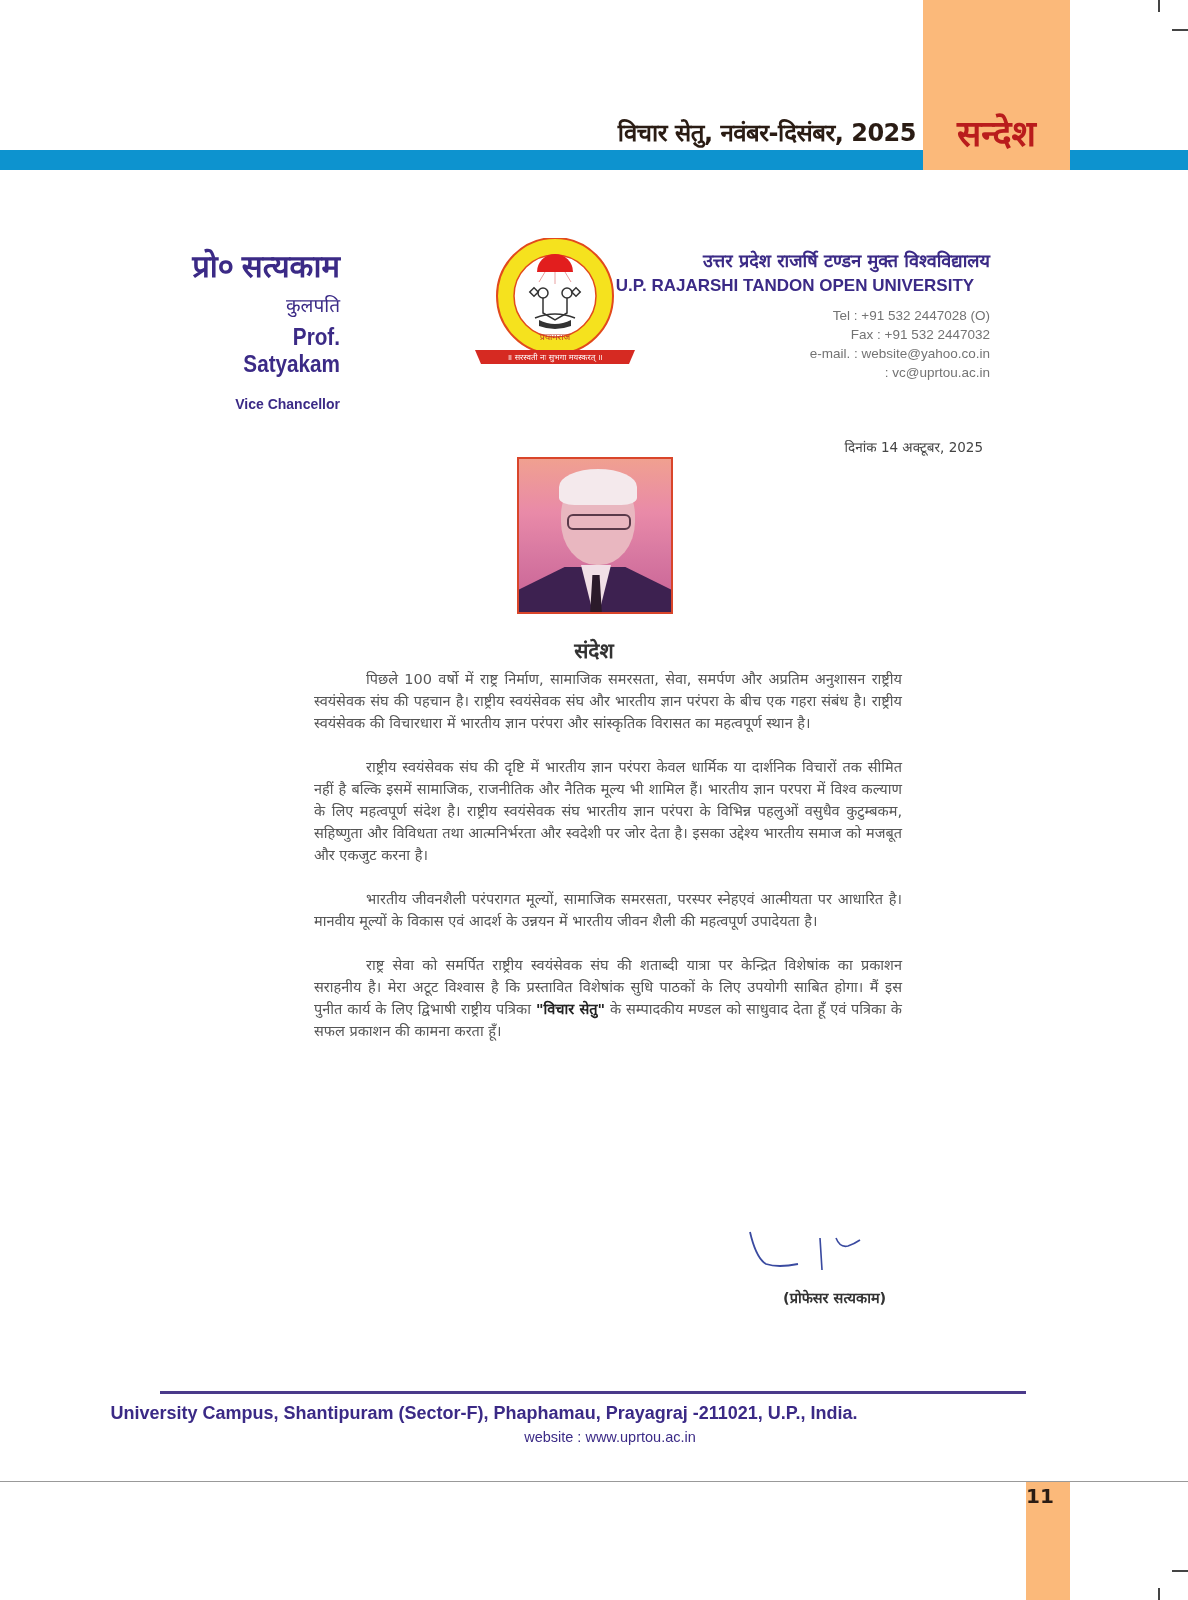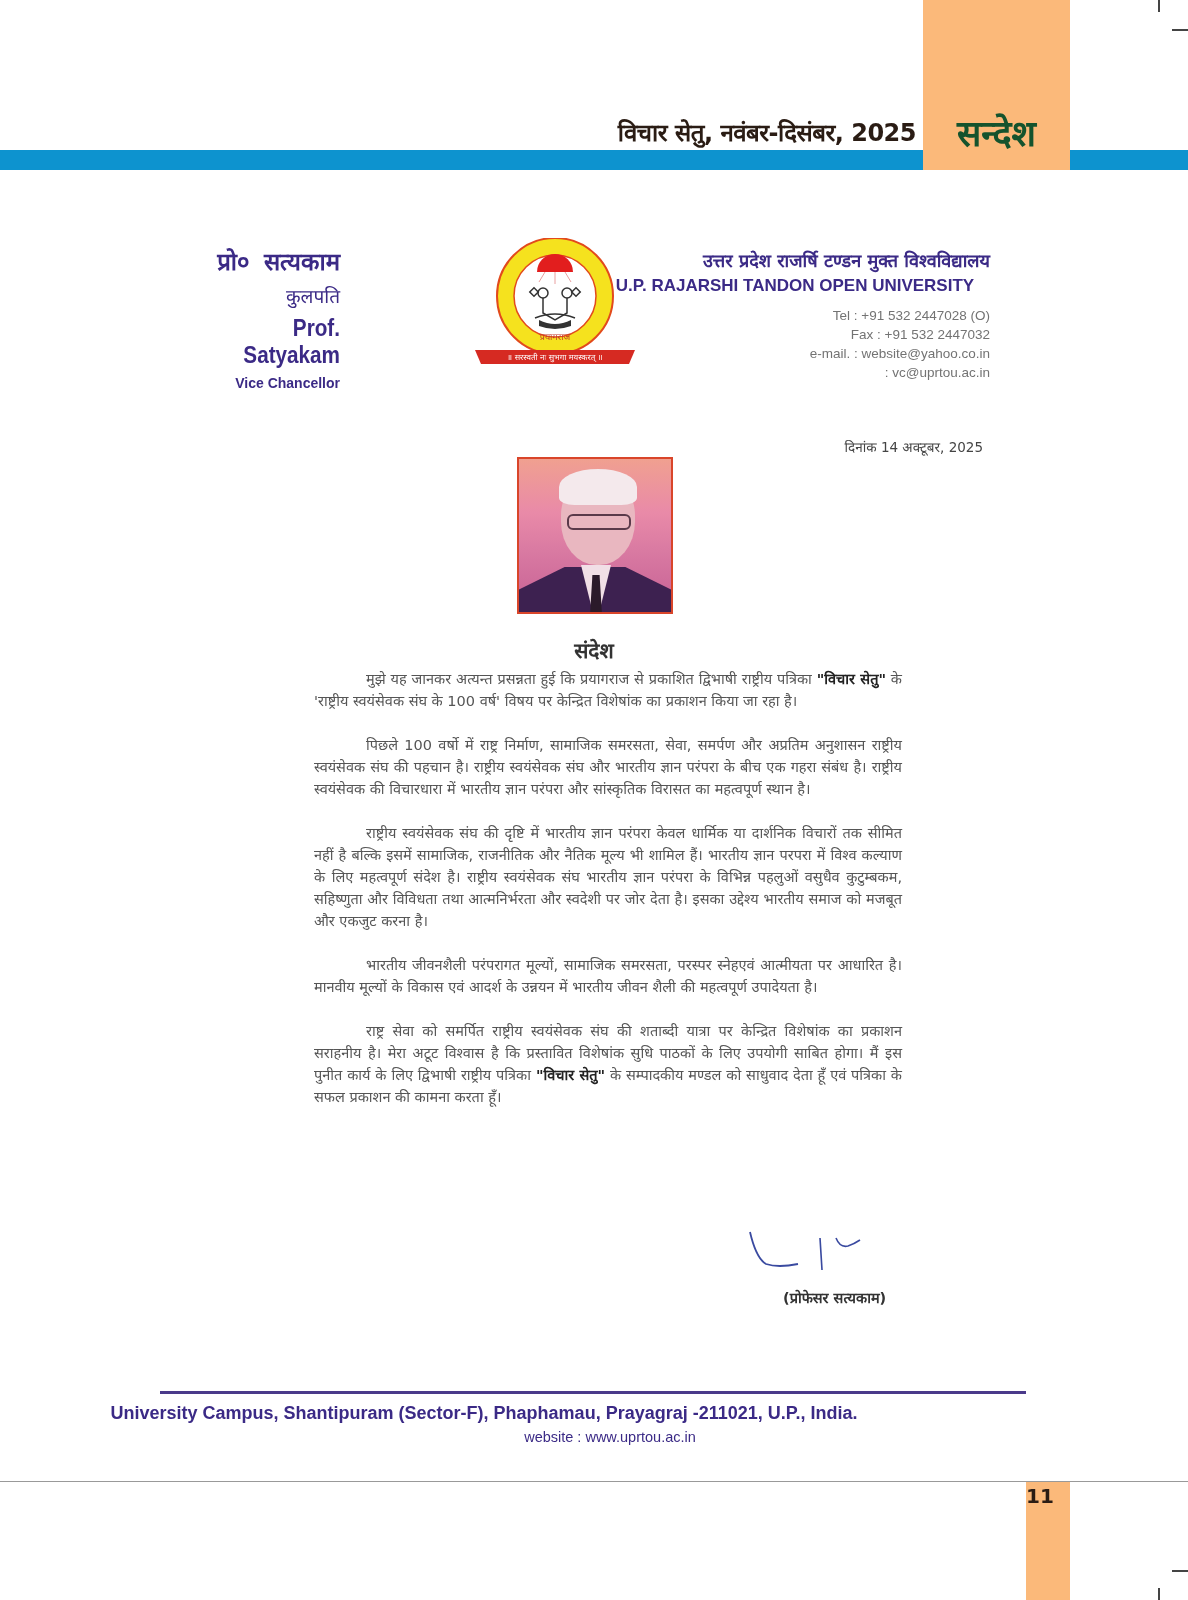--- a/index.html
+++ b/index.html
@@ -7,28 +7,28 @@
   body { position: relative; font-family: "DejaVu Sans", sans-serif; color: #222; }
 
   
   .crop { position: absolute; background: #444; }
 
   
   .orange-tab-top { position: absolute; left: 923px; top: 0; width: 147px; height: 170px; background: #fbb97a; }
   .blue-band { position: absolute; left: 0; top: 150px; width: 923px; height: 20px; background: #0d93cf; }
   .blue-band-right { position: absolute; left: 1070px; top: 150px; width: 118px; height: 20px; background: #0d93cf; }
   .header-issue { position: absolute; right: 272px; top: 115px; font-family: "DejaVu Sans", sans-serif; font-weight: bold; font-size: 24px; color: #2a1c14; letter-spacing: -0.5px; white-space: nowrap; }
-  .header-section { position: absolute; left: 923px; top: 108px; width: 147px; text-align: center; font-family: "DejaVu Sans", sans-serif; font-weight: bold; font-size: 36px; color: #14532d; }
+  .header-section { position: absolute; left: 923px; top: 108px; width: 147px; text-align: center; font-family: "DejaVu Sans", sans-serif; font-weight: bold; font-size: 36px; color: #b91c1c; }
 
   
   .lh-left { position: absolute; left: 180px; top: 244px; width: 160px; text-align: right; color: #3b2a86; }
-  .lh-name-hi { font-size: 24px; font-weight: bold; font-family: Liberation Mono, monospace; }
+  .lh-name-hi { font-size: 31px; font-weight: bold; font-family: Liberation Serif, serif; }
   .lh-title-hi { font-size: 19px; margin-top: 6px; font-family: "DejaVu Serif", serif; }
   .lh-name-en { font-family: "Liberation Sans", sans-serif; font-weight: bold; font-size: 23px; margin-top: 6px; transform: scaleX(0.9); transform-origin: right; }
-  .lh-title-en { font-family: "Liberation Sans", sans-serif; font-weight: bold; font-size: 14px; margin-top: 6px; }
+  .lh-title-en { font-family: "Liberation Sans", sans-serif; font-weight: bold; font-size: 14px; margin-top: 18px; }
 
   .logo { position: absolute; left: 475px; top: 238px; width: 160px; height: 134px; }
 
   .lh-right { position: absolute; left: 600px; top: 248px; width: 390px; text-align: right; color: #3b2a86; }
   .lh-uni-hi { font-family: "DejaVu Serif", serif; font-weight: bold; font-size: 18px; }
   .lh-uni-en { font-family: "Liberation Sans", sans-serif; font-weight: bold; font-size: 17px; margin-top: 4px; text-align: center; }
   .lh-contact { font-family: "Liberation Sans", sans-serif; font-size: 13.5px; line-height: 19px; margin-top: 10px; color: #737373; }
 
   .date { position: absolute; right: 205px; top: 438px; font-family: "DejaVu Sans", sans-serif; font-size: 13.5px; color: #444; }
 
@@ -122,21 +122,20 @@
   <div class="suit"></div>
   <div class="shirt"></div>
   <div class="tie"></div>
   <div class="head"></div>
   <div class="hair"></div>
   <div class="glasses"></div>
 </div>
 
 <div class="msg-title">संदेश</div>
 <div class="body">
-  <p><span>मुझे यह जानकर अत्यन्त प्रसन्नता हुई कि प्रयागराज से प्रकाशित द्विभाषी राष्ट्रीय पत्रिका </span><b>"विचार सेतु"</b><span> के 'राष्ट्रीय स्वयंसेवक संघ के 100 वर्ष' विषय पर केन्द्रित विशेषांक का प्रकाशन किया जा रहा है।</span></p>
   <p>पिछले 100 वर्षो में राष्ट्र निर्माण, सामाजिक समरसता, सेवा, समर्पण और अप्रतिम अनुशासन राष्ट्रीय स्वयंसेवक संघ की पहचान है। राष्ट्रीय स्वयंसेवक संघ और भारतीय ज्ञान परंपरा के बीच एक गहरा संबंध है। राष्ट्रीय स्वयंसेवक की विचारधारा में भारतीय ज्ञान परंपरा और सांस्कृतिक विरासत का महत्वपूर्ण स्थान है।</p>
   <p>राष्ट्रीय स्वयंसेवक संघ की दृष्टि में भारतीय ज्ञान परंपरा केवल धार्मिक या दार्शनिक विचारों तक सीमित नहीं है बल्कि इसमें सामाजिक, राजनीतिक और नैतिक मूल्य भी शामिल हैं। भारतीय ज्ञान परपरा में विश्व कल्याण के लिए महत्वपूर्ण संदेश है। राष्ट्रीय स्वयंसेवक संघ भारतीय ज्ञान परंपरा के विभिन्न पहलुओं वसुधैव कुटुम्बकम, सहिष्णुता और विविधता तथा आत्मनिर्भरता और स्वदेशी पर जोर देता है। इसका उद्देश्य भारतीय समाज को मजबूत और एकजुट करना है।</p>
   <p>भारतीय जीवनशैली परंपरागत मूल्यों, सामाजिक समरसता, परस्पर स्नेहएवं आत्मीयता पर आधारित है। मानवीय मूल्यों के विकास एवं आदर्श के उन्नयन में भारतीय जीवन शैली की महत्वपूर्ण उपादेयता है।</p>
   <p><span>राष्ट्र सेवा को समर्पित राष्ट्रीय स्वयंसेवक संघ की शताब्दी यात्रा पर केन्द्रित विशेषांक का प्रकाशन सराहनीय है। मेरा अटूट विश्वास है कि प्रस्तावित विशेषांक सुधि पाठकों के लिए उपयोगी साबित होगा। मैं इस पुनीत कार्य के लिए द्विभाषी राष्ट्रीय पत्रिका </span><b>"विचार सेतु"</b><span> के सम्पादकीय मण्डल को साधुवाद देता हूँ एवं पत्रिका के सफल प्रकाशन की कामना करता हूँ।</span></p>
 </div>
 
 <div class="signature">
   <svg width="140" height="46" viewBox="0 0 140 46">
     <path d="M2 4 Q8 30 18 36 Q30 40 50 36" fill="none" stroke="#3a4aa0" stroke-width="1.8"></path>
     <path d="M72 10 L74 42" fill="none" stroke="#3a4aa0" stroke-width="1.6"></path>

